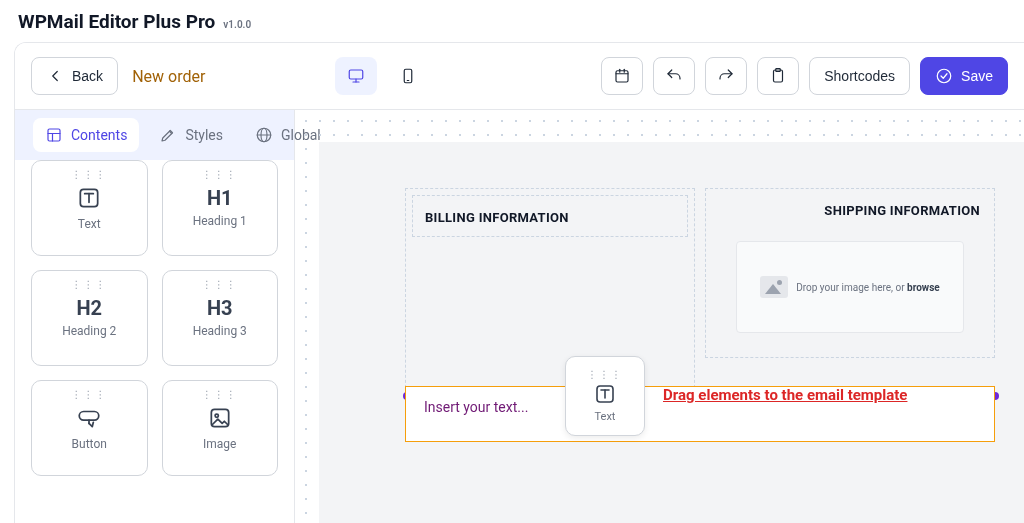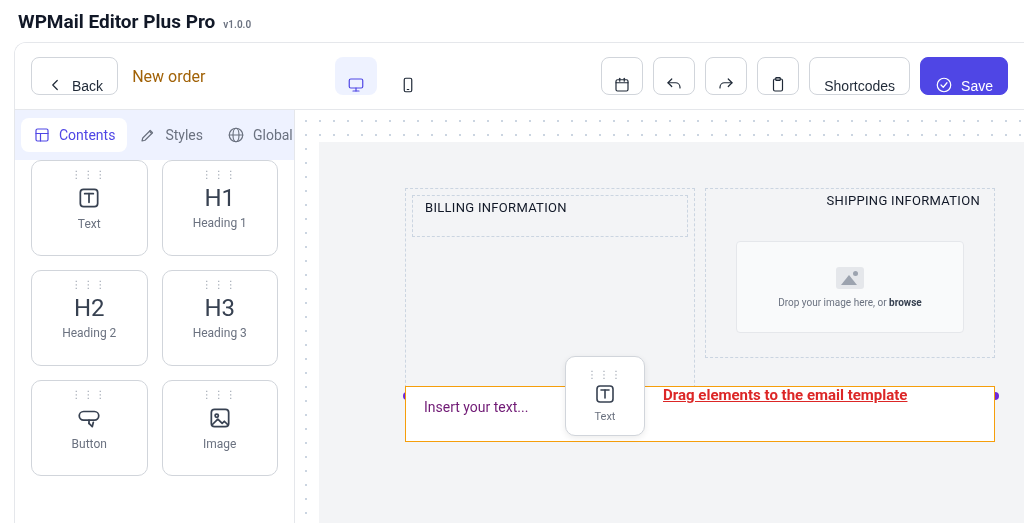--- a/index.html
+++ b/index.html
@@ -14,49 +14,49 @@
     --red:#DC2626;
   }
   *{box-sizing:border-box}
   body{margin:0;font-family:-apple-system,BlinkMacSystemFont,"Segoe UI",Roboto,Arial,sans-serif;color:var(--txt);background:#fff}
   .page{width:1024px;height:523px;position:relative;overflow:hidden}
   .titlebar{display:flex;align-items:baseline;gap:8px;padding:10px 18px 8px}
   .titlebar .name{font-weight:700;font-size:19px;color:#111827}
   .titlebar .ver{font-size:10px;color:var(--muted);font-weight:600}
   .panel{position:absolute;left:14px;right:0;top:42px;bottom:0;border:1px solid var(--bd);border-right:none;border-bottom:none;border-top-left-radius:12px;overflow:hidden;display:flex;flex-direction:column}
   .toolbar{display:flex;align-items:center;gap:10px;padding:14px 16px;border-bottom:1px solid var(--bd);background:#fff}
-  .btn{display:inline-flex;align-items:flex-end;gap:8px;height:38px;padding:0 14px;border:1px solid var(--bd2);border-radius:8px;background:#fff;color:var(--txt);font-size:14px;cursor:pointer}
+  .btn{display:inline-flex;align-items:center;gap:8px;height:38px;padding:0 14px;border:1px solid var(--bd2);border-radius:8px;background:#fff;color:var(--txt);font-size:14px;cursor:pointer}
   .btn.icon-only{width:42px;padding:0;justify-content:center}
   .btn.primary{background:var(--ind);border-color:var(--ind);color:#fff}
   .btn.ghost{border-color:transparent}
   .btn.active{background:var(--ind-bg);border-color:transparent;color:var(--ind)}
   .tb-title{font-size:16px;color:#a16207;padding-left:4px}
   .tb-sp{flex:0 0 auto;width:110px}
   .tb-flex{flex:1 1 auto}
   .icon{width:18px;height:18px;display:inline-block}
   .main{flex:1;display:flex;min-height:0}
   
   .sidebar{width:280px;border-right:1px solid var(--bd);display:flex;flex-direction:column;background:#fff}
-  .sb-tabs{display:flex;padding:8px 6px;background:var(--ind-bg)}
+  .sb-tabs{display:flex;gap:8px;padding:8px 18px;background:var(--ind-bg)}
   .sb-tab{display:inline-flex;align-items:center;gap:8px;height:34px;padding:0 12px;border-radius:8px;font-size:14px;color:var(--muted);cursor:pointer}
   .sb-tab.active{background:#fff;color:var(--ind)}
   .sb-head{font-weight:700;font-size:15px;padding:18px 18px 10px;color:#111827}
   .el-grid{display:grid;grid-template-columns:1fr 1fr;gap:14px;padding:0 16px 16px}
   .el-card{border:1px solid var(--bd2);border-radius:10px;background:#fff;height:96px;display:flex;flex-direction:column;align-items:center;justify-content:center;gap:6px;cursor:grab;position:relative}
   .el-card .grip{position:absolute;top:8px;color:#9CA3AF;font-size:10px;letter-spacing:2px}
-  .el-card .big{font-size:24px;font-weight:400;color:#374151;line-height:1}
+  .el-card .big{font-size:20px;font-weight:700;color:#374151;line-height:1}
   .el-card .lbl{font-size:12px;color:var(--muted)}
   
   .canvaswrap{flex:1;position:relative;overflow:hidden}
   .dots{position:absolute;inset:0;background-image:radial-gradient(#CBD5E1 1px,transparent 1px);background-size:14px 14px;background-position:4px 4px}
   .template{position:absolute;left:24px;right:0;top:32px;bottom:0;background:#F3F4F6}
   .inner{position:absolute;left:86px;right:0;top:46px;bottom:0}
   .dashbox{position:absolute;border:1px dashed var(--dash)}
-  .colhead{position:absolute;left:12px;top:4px;font-weight:400;font-size:13px;letter-spacing:.3px;color:#111827}
-  .imgdrop{position:absolute;border:1px solid var(--bd);background:#F9FAFB;border-radius:4px;display:flex;flex-direction:column;align-items:center;justify-content:center;gap:8px}
+  .colhead{position:absolute;left:12px;top:14px;font-weight:700;font-size:13px;letter-spacing:.3px;color:#111827}
+  .imgdrop{position:absolute;border:1px solid var(--bd);background:#F9FAFB;border-radius:4px;display:flex;flex-direction:row;align-items:center;justify-content:center;gap:8px}
   .imgdrop .ph{width:28px;height:22px;position:relative}
   .imgdrop .ph::before{content:"";position:absolute;inset:0;border-radius:3px;background:#E5E7EB}
   .imgdrop .ph::after{content:"";position:absolute;left:5px;bottom:4px;width:0;height:0;border-left:8px solid transparent;border-right:8px solid transparent;border-bottom:10px solid #9CA3AF}
   .imgdrop .sun{position:absolute;top:4px;right:6px;width:5px;height:5px;border-radius:50%;background:#9CA3AF}
   .imgdrop .cap{font-size:10px;color:#6B7280}
   .imgdrop .cap b{font-weight:700;color:#374151}
   .purple-line{position:absolute;height:4px;background:#6D28D9;border-radius:2px}
   .purple-line::before,.purple-line::after{content:"";position:absolute;top:-2px;width:8px;height:8px;border-radius:50%;background:#6D28D9}
   .purple-line::before{left:-4px}.purple-line::after{right:-4px}
   .orange-box{position:absolute;border:1px solid var(--orange);background:#fff}

